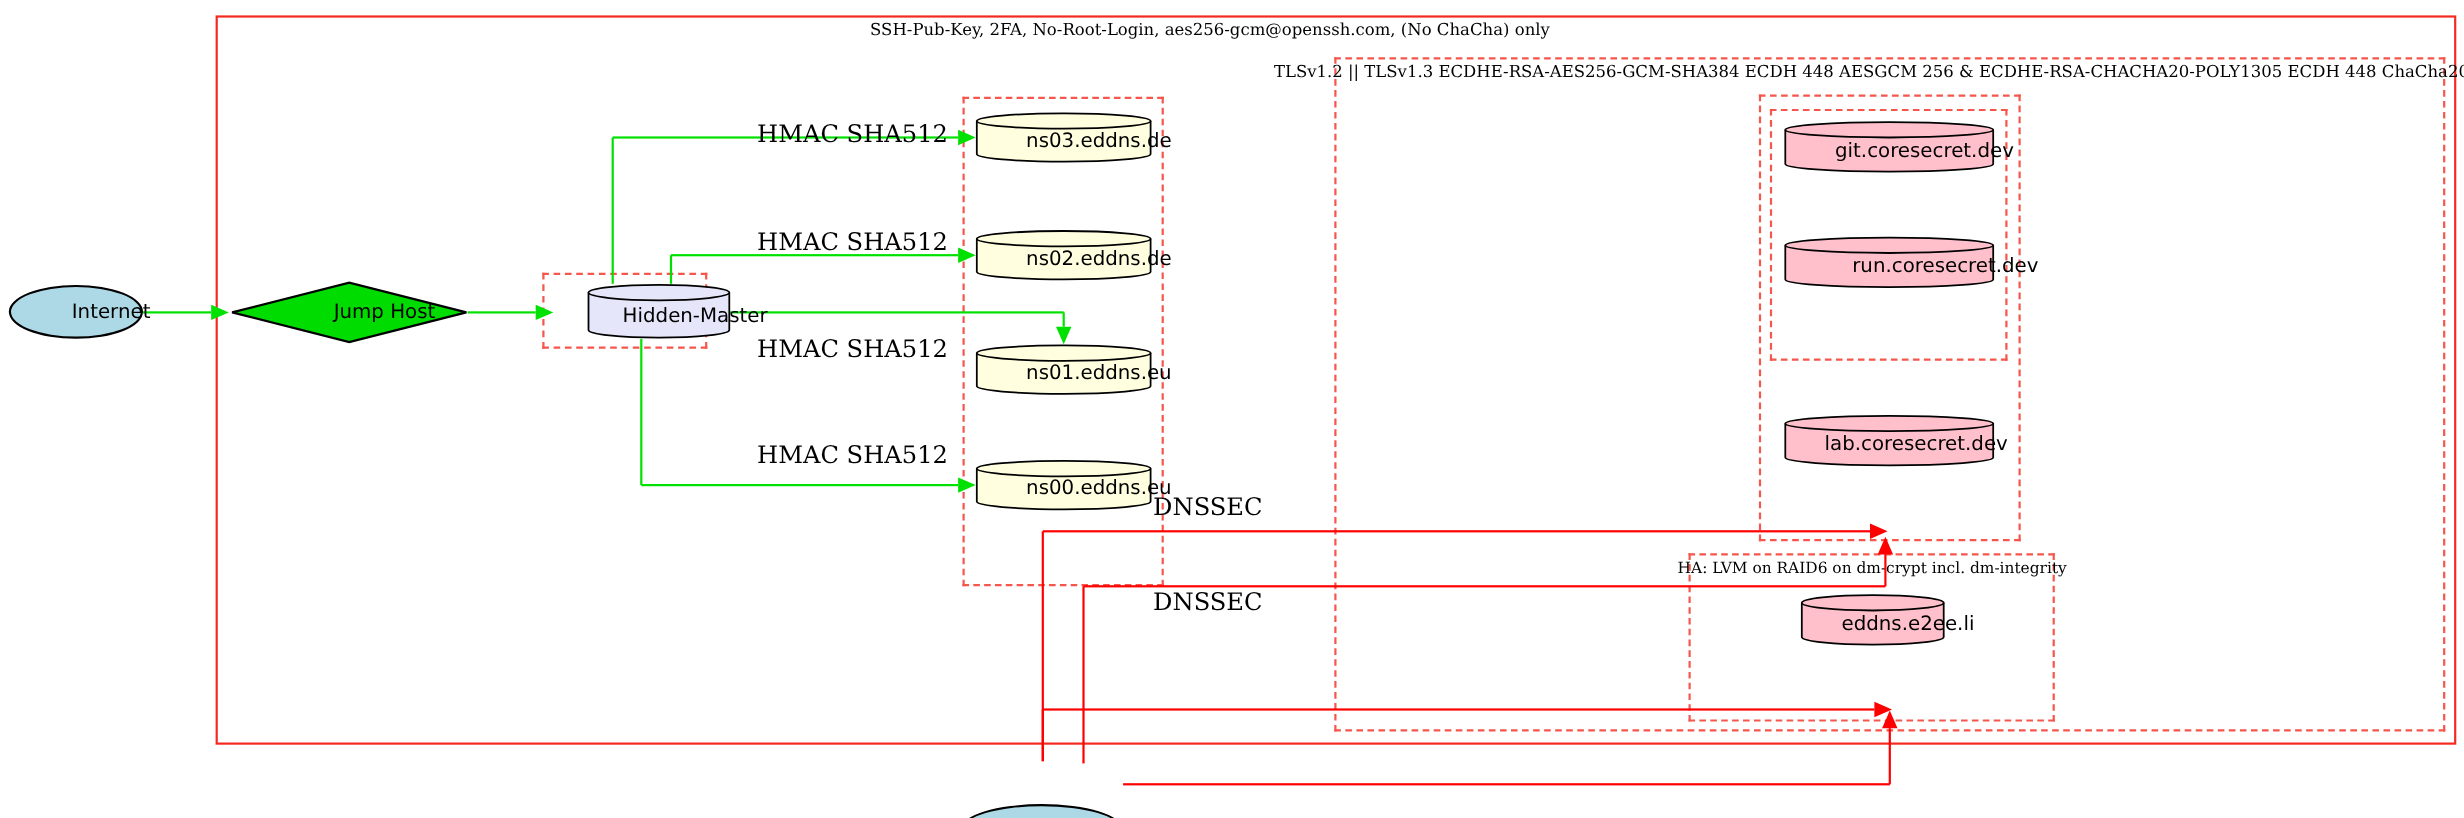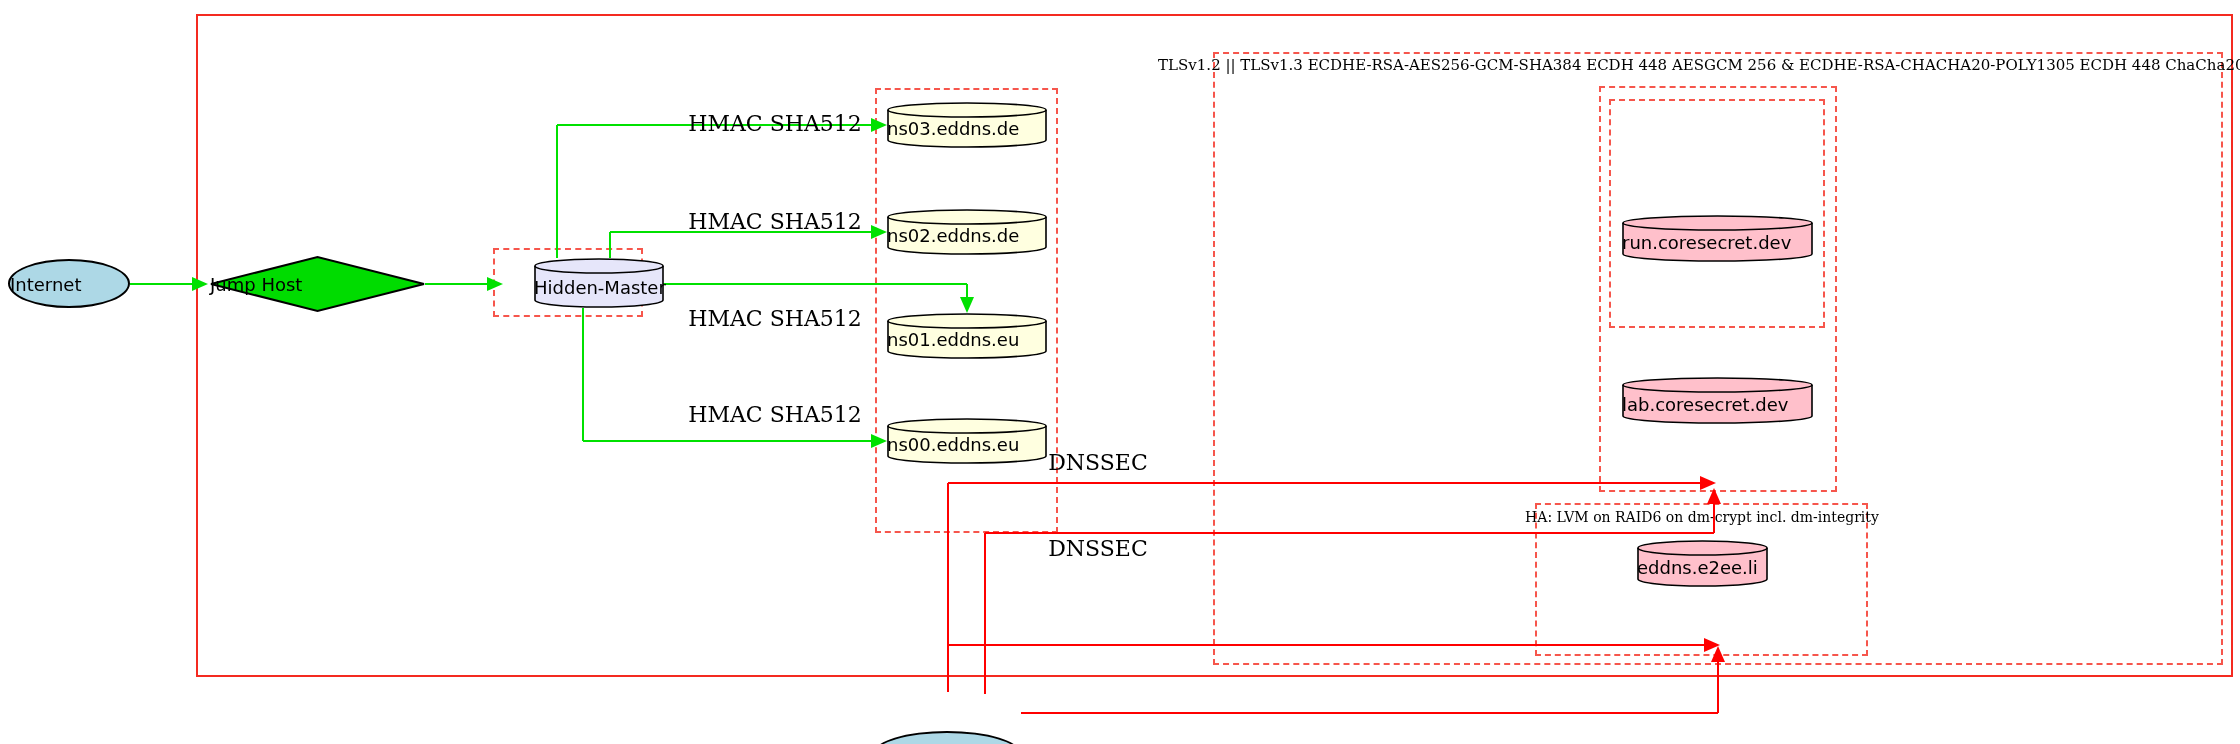--- a/index.html
+++ b/index.html
@@ -7,31 +7,32 @@
           font-family:"DejaVu Sans",sans-serif;}
   .cluster{position:absolute;border:2px solid #f42a20;box-sizing:border-box;}
   .cluster.dashed{border-style:dashed;}
   .cluster-label{position:absolute;transform:translate(-50%,-50%);white-space:nowrap;
           font-family:"DejaVu Serif","Liberation Serif",serif;color:#000;}
   .line{position:absolute;}
   .arrow{position:absolute;width:0;height:0;}
   .node{position:absolute;box-sizing:border-box;}
   .node.ellipse{border:2px solid #000;border-radius:50%;}
   .node svg{position:absolute;left:0;top:0;overflow:visible;}
-  .node .lbl{position:absolute;left:0;width:100%;white-space:nowrap;
-          color:#000;font-size:18px;top:50%;transform:translateY(-50%);}
+  .node .lbl{position:absolute;left:0;width:100%;text-align:center;white-space:nowrap;
+          color:#000;font-size:18px;top:50%;transform:translateY(-50%);padding-left:32px;}
   .node.cylinder .lbl{top:57%;}
   .edge-label{position:absolute;transform:translate(-50%,-50%);white-space:nowrap;
           font-family:"DejaVu Serif","Liberation Serif",serif;font-size:22px;color:#000;}
 </style>
 </head>
 <body>
 
 <div class="canvas" id="cv" style="background: rgb(255, 255, 255);">
     <div class="cluster" style="left: 196px; top: 14px; width: 2037px; height: 663px; border-color: rgb(244, 42, 32);"></div>
+    <div class="cluster-label" style="left: 1100px; top: 27px; font-size: 15px;">SSH-Pub-Key, 2FA, No-Root-Login, aes256-gcm@openssh.com, (No ChaCha) only</div>
     <div class="cluster dashed" style="left: 1213px; top: 52px; width: 1010px; height: 613px; border-color: rgb(246, 86, 76);"></div>
     <div class="cluster-label" style="left: 1718px; top: 65px; font-size: 15px;">TLSv1.2 || TLSv1.3 ECDHE-RSA-AES256-GCM-SHA384 ECDH 448 AESGCM 256 &amp; ECDHE-RSA-CHACHA20-POLY1305 ECDH 448 ChaCha20 256</div>
     <div class="cluster dashed" style="left: 875px; top: 88px; width: 183px; height: 445px; border-color: rgb(246, 86, 76);"></div>
     <div class="cluster dashed" style="left: 1599px; top: 86px; width: 238px; height: 406px; border-color: rgb(246, 86, 76);"></div>
     <div class="cluster dashed" style="left: 1609px; top: 99px; width: 216px; height: 229px; border-color: rgb(246, 86, 76);"></div>
     <div class="cluster dashed" style="left: 493px; top: 248px; width: 150px; height: 69px; border-color: rgb(246, 86, 76);"></div>
     <div class="cluster dashed" style="left: 1535px; top: 503px; width: 333px; height: 153px; border-color: rgb(246, 86, 76);"></div>
     <div class="cluster-label" style="left: 1702px; top: 517px; font-size: 14px;">HA: LVM on RAID6 on dm-crypt incl. dm-integrity</div>
     <div class="line" style="left: 130px; top: 283px; width: 62px; height: 2px; background: rgb(0, 225, 0);"></div>
     <div class="arrow" style="left: 192px; top: 277px; border-top: 7px solid transparent; border-bottom: 7px solid transparent; border-left: 16px solid rgb(0, 225, 0);"></div>
@@ -99,20 +100,27 @@
       </svg>
       <span class="lbl">ns01.eddns.eu</span>
     </div>
     <div class="node cylinder" style="left: 887px; top: 418px; width: 160px; height: 46px;">
       <svg width="160" height="46">
         <path d="M1 8 L1 38 A 79 7 0 0 0 159 38 L159 8" fill="#ffffe0" stroke="#000000" stroke-width="1.6"></path>
         <ellipse cx="80" cy="8" rx="79" ry="7" fill="#ffffe0" stroke="#000000" stroke-width="1.6"></ellipse>
       </svg>
       <span class="lbl">ns00.eddns.eu</span>
     </div>
+    <div class="node cylinder" style="left: 1622px; top: 110px; width: 191px; height: 47px;">
+      <svg width="191" height="47">
+        <path d="M1 8 L1 39 A 94.5 7 0 0 0 190 39 L190 8" fill="#ffc0cb" stroke="#000000" stroke-width="1.6"></path>
+        <ellipse cx="95.5" cy="8" rx="94.5" ry="7" fill="#ffc0cb" stroke="#000000" stroke-width="1.6"></ellipse>
+      </svg>
+      <span class="lbl">git.coresecret.dev</span>
+    </div>
     <div class="node cylinder" style="left: 1622px; top: 215px; width: 229px; height: 47px;">
       <svg width="191" height="47">
         <path d="M1 8 L1 39 A 94.5 7 0 0 0 190 39 L190 8" fill="#ffc0cb" stroke="#000000" stroke-width="1.6"></path>
         <ellipse cx="95.5" cy="8" rx="94.5" ry="7" fill="#ffc0cb" stroke="#000000" stroke-width="1.6"></ellipse>
       </svg>
       <span class="lbl">run.coresecret.dev</span>
     </div>
     <div class="node cylinder" style="left: 1622px; top: 377px; width: 176px; height: 47px;">
       <svg width="191" height="47">
         <path d="M1 8 L1 39 A 94.5 7 0 0 0 190 39 L190 8" fill="#ffc0cb" stroke="#000000" stroke-width="1.6"></path>

